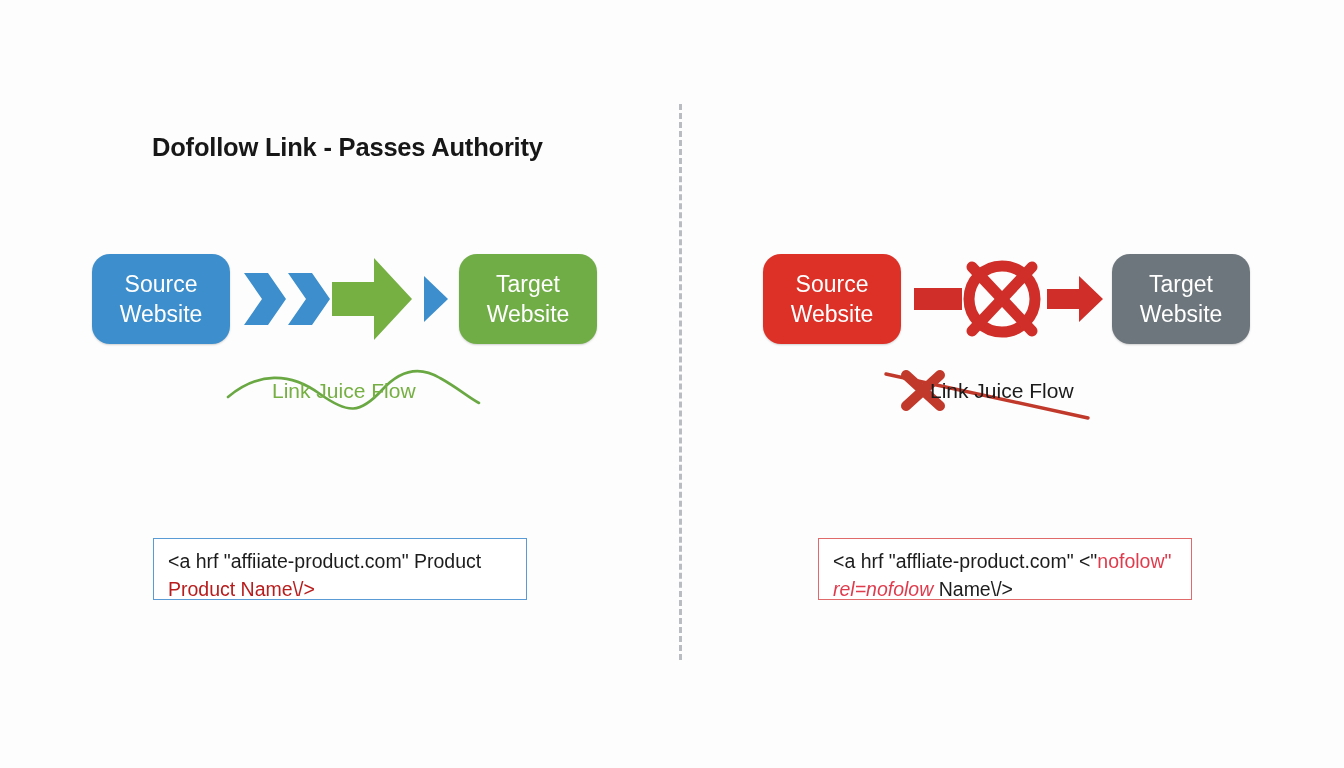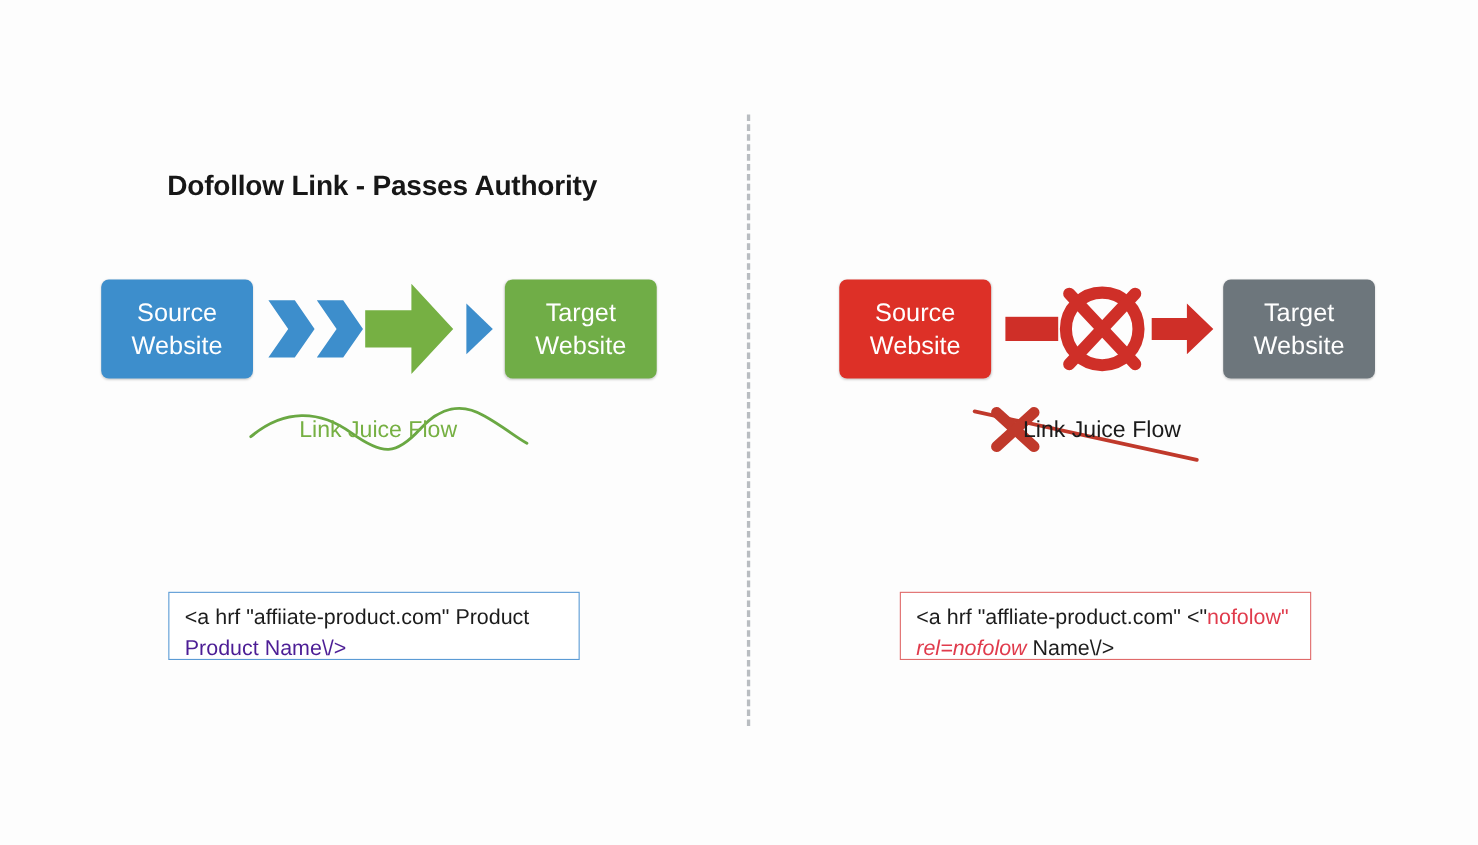--- a/index.html
+++ b/index.html
@@ -30,27 +30,27 @@
 
   
   .panel-title {
     position: absolute;
     font-size: 25.5px;
     font-weight: bold;
     color: #171717;
     letter-spacing: -0.2px;
     white-space: nowrap;
   }
-  #title-left  { left: 152px; top: 155px; }
+  #title-left  { left: 152px; top: 133px; }
   #title-right { left: 812px; top: 147px; }
 
   
   .node-box {
     position: absolute;
-    border-radius: 7px;
+    border-radius: 18px;
     color: #ffffff;
     display: flex;
     flex-direction: column;
     align-items: center;
     justify-content: center;
     font-size: 23px;
     line-height: 30px;
     text-align: center;
     box-shadow: 0 1px 2px rgba(0,0,0,0.18);
   }
@@ -165,21 +165,21 @@
       <line x1="906" y1="375" x2="940" y2="406" stroke="#c0392b" stroke-width="10" stroke-linecap="round"></line>
       <line x1="940" y1="375" x2="906" y2="406" stroke="#c0392b" stroke-width="10" stroke-linecap="round"></line>
     </g>
   </svg>
 
   <div class="juice-label" id="juice-left">Link Juice Flow</div>
   <div class="juice-label" id="juice-right">Link Juice Flow</div>
 
   <div class="code-box" id="code-left">
     <div><span style="color: rgb(28, 28, 28);">&lt;a hrf  "affiiate-product.com" Product</span></div>
-    <div><span style="color: #4c1d95; text-align: center;">Product Name\/&gt;</span></div>
+    <div><span style="color: #b91c1c; text-align: center;">Product Name\/&gt;</span></div>
   </div>
 
   <div class="code-box" id="code-right">
     <div><span style="color: rgb(28, 28, 28);">&lt;a hrf "affliate-product.com" &lt;"</span><span style="color: rgb(224, 59, 76);">nofolow"</span></div>
     <div><span style="color: rgb(224, 59, 76); font-style: italic;">rel=nofolow</span><span style="color: rgb(28, 28, 28);"> Name\/&gt;</span></div>
   </div>
 
 </div>
 
 </body></html>

